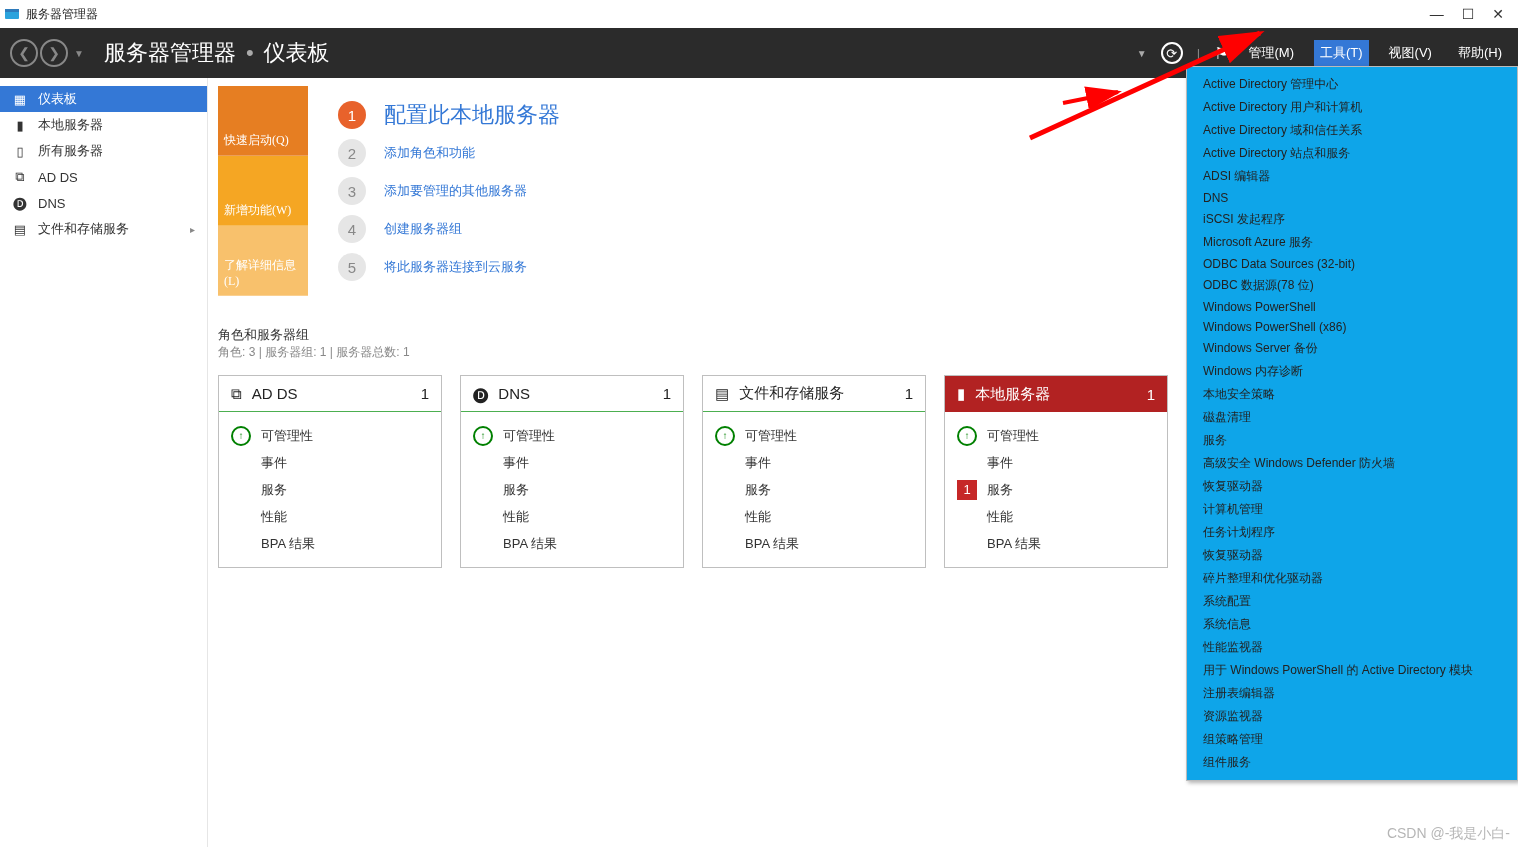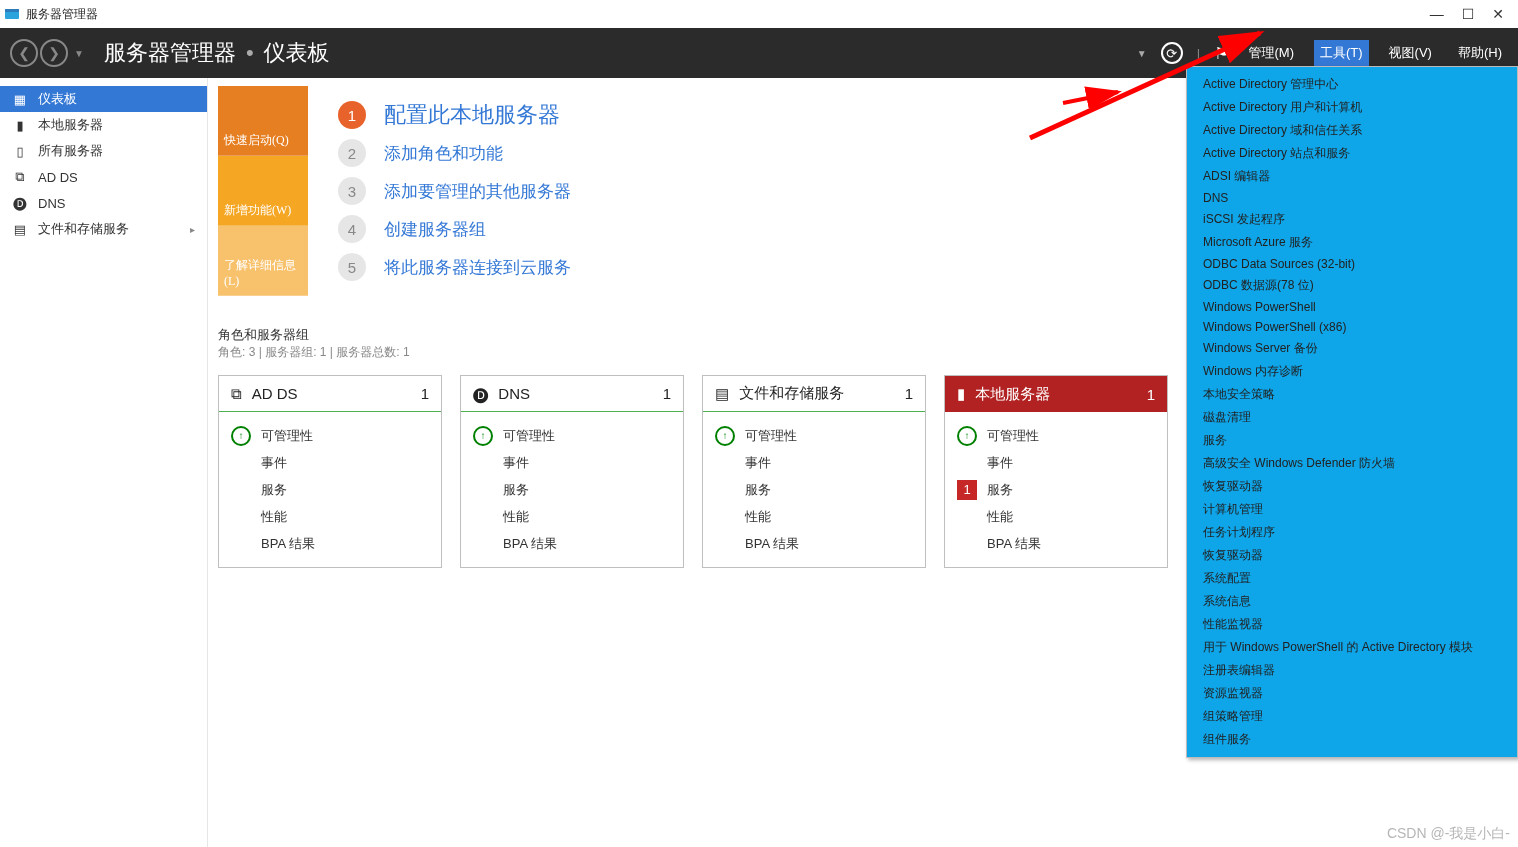--- a/index.html
+++ b/index.html
@@ -35,21 +35,21 @@
 
 .welcome-row { display: flex; margin-top: 8px; }
 .welcome-tabs { width: 90px; display: flex; flex-direction: column; }
 .wtab { flex: 1; background: #e67e22; color: #fff; font-size: 12px; display: flex; align-items: flex-end; padding: 6px; border-bottom: 1px solid rgba(255,255,255,.25); font-family: Liberation Serif, serif; }
 .wtab.light { background: #f5a623; }
 .wtab.pale { background: #f8c16c; }
 .welcome-body { flex: 1; padding: 10px 30px; }
 .step { display: flex; align-items: center; gap: 18px; height: 38px; }
 .stepnum { width: 28px; height: 28px; border-radius: 50%; background: #e6e6e6; color: #888; display: flex; align-items: center; justify-content: center; font-size: 15px; }
 .step.current .stepnum { background: #e8622b; color: #fff; }
-.steplabel { font-size: 17px; color: #3478d6; }
+.steplabel { font-size: 13px; color: #3478d6; }
 .step.current .steplabel { font-size: 22px; text-align: center; }
 
 .section-head { margin-top: 30px; font-size: 13px; color: #333; }
 .section-sub { font-size: 12px; color: #888; margin-top: 0; }
 
 .tiles { display: flex; gap: 18px; margin-top: 14px; flex-wrap: wrap; }
 .tile { border: 1px solid #bfbfbf; width: 224px; padding: 0; }
 .tile-head { height: 36px; display: flex; align-items: center; padding: 0 12px; font-size: 15px; gap: 10px; }
 .tile-head .count { margin-left: auto; }
 .tile-head.normal { color: #222; border-bottom: 1px solid #4caf50; }
@@ -328,20 +328,21 @@
     <div class="mitem">Windows Server 备份</div>
     <div class="mitem">Windows 内存诊断</div>
     <div class="mitem">本地安全策略</div>
     <div class="mitem">磁盘清理</div>
     <div class="mitem">服务</div>
     <div class="mitem">高级安全 Windows Defender 防火墙</div>
     <div class="mitem">恢复驱动器</div>
     <div class="mitem">计算机管理</div>
     <div class="mitem">任务计划程序</div>
     <div class="mitem">恢复驱动器</div>
+    <div class="mitem">碎片整理和优化驱动器</div>
     <div class="mitem">系统配置</div>
     <div class="mitem">系统信息</div>
     <div class="mitem">性能监视器</div>
     <div class="mitem">用于 Windows PowerShell 的 Active Directory 模块</div>
     <div class="mitem">注册表编辑器</div>
     <div class="mitem">资源监视器</div>
     <div class="mitem">组策略管理</div>
     <div class="mitem">组件服务</div>
   </div>
 

